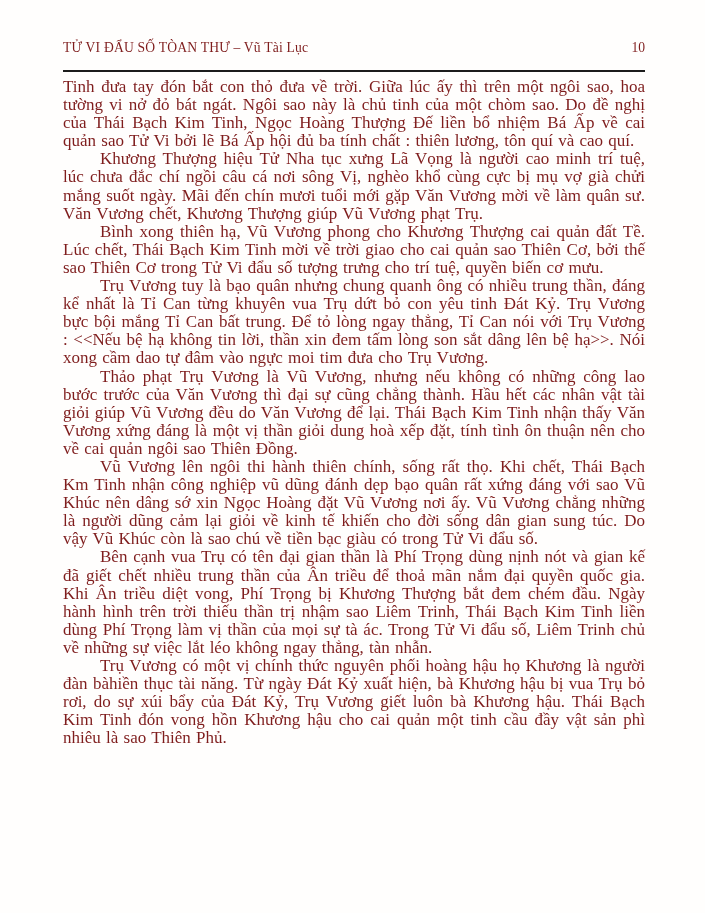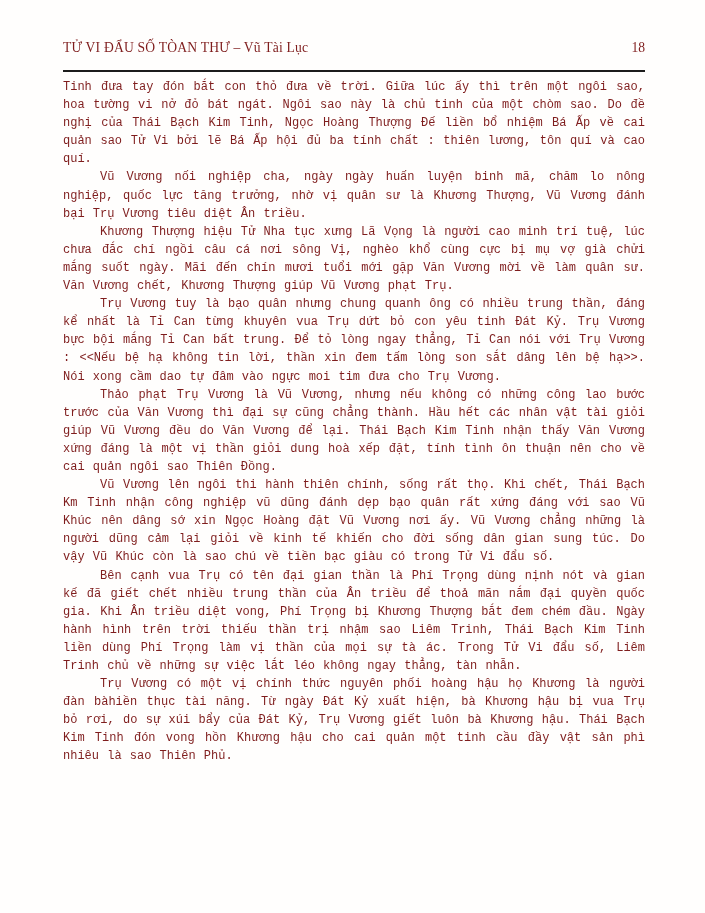--- a/index.html
+++ b/index.html
@@ -29,43 +29,42 @@
     letter-spacing: 0.2px;
   }
   .header-rule {
     height: 0;
     border-top: 2px solid #1c1c1c;
     margin-top: 14px;
     margin-bottom: 6px;
   }
   .body-text p {
     margin: 0;
-    font-size: 12px;
+    font-size: 17px;
     line-height: 18.1px;
     text-align: justify;
     text-indent: 37px;
     word-spacing: 1px;
-    font-family: Liberation Mono, monospace;
   }
   .body-text p.no-indent {
     text-indent: 0;
   }
 </style>
 </head>
 <body>
 
 <div class="page">
   <div class="page-header">
     <span class="title">TỬ VI ĐẨU SỐ TÒAN THƯ – Vũ Tài Lục</span>
-    <span class="pagenum">18</span>
+    <span class="pagenum">10</span>
   </div>
   <div class="header-rule"></div>
   <div class="body-text">
     <p class="no-indent">Tinh đưa tay đón bắt con thỏ đưa về trời. Giữa lúc ấy thì trên một ngôi sao, hoa tường vi nở đỏ bát ngát. Ngôi sao này là chủ tinh của một chòm sao. Do đề nghị của Thái Bạch Kim Tinh, Ngọc Hoàng Thượng Đế liền bổ nhiệm Bá Ấp về cai quản sao Tử Vi bởi lẽ Bá Ấp hội đủ ba tính chất : thiên lương, tôn quí và cao quí.</p>
-    <p>Vũ Vương nối nghiệp cha, ngày ngày huấn luyện binh mã, chăm lo nông nghiệp, quốc lực tăng trưởng, nhờ vị quân sư là Khương Thượng, Vũ Vương đánh bại Trụ Vương tiêu diệt Ân triều.</p>
     <p>Khương Thượng hiệu Tử Nha tục xưng Lã Vọng là người cao minh trí tuệ, lúc chưa đắc chí ngồi câu cá nơi sông Vị, nghèo khổ cùng cực bị mụ vợ già chửi mắng suốt ngày. Mãi đến chín mươi tuổi mới gặp Văn Vương mời về làm quân sư. Văn Vương chết, Khương Thượng giúp Vũ Vương phạt Trụ.</p>
+    <p>Bình xong thiên hạ, Vũ Vương phong cho Khương Thượng cai quản đất Tề. Lúc chết, Thái Bạch Kim Tinh mời về trời giao cho cai quản sao Thiên Cơ, bởi thế sao Thiên Cơ trong Tử Vi đẩu số tượng trưng cho trí tuệ, quyền biến cơ mưu.</p>
     <p>Trụ Vương tuy là bạo quân nhưng chung quanh ông có nhiều trung thần, đáng kể nhất là Tỉ Can từng khuyên vua Trụ dứt bỏ con yêu tinh Đát Kỷ. Trụ Vương bực bội mắng Tỉ Can bất trung. Để tỏ lòng ngay thẳng, Tỉ Can nói với Trụ Vương : &lt;&lt;Nếu bệ hạ không tin lời, thần xin đem tấm lòng son sắt dâng lên bệ hạ&gt;&gt;. Nói xong cầm dao tự đâm vào ngực moi tim đưa cho Trụ Vương.</p>
     <p>Thảo phạt Trụ Vương là Vũ Vương, nhưng nếu không có những công lao bước trước của Văn Vương thì đại sự cũng chẳng thành. Hầu hết các nhân vật tài giỏi giúp Vũ Vương đều do Văn Vương để lại. Thái Bạch Kim Tinh nhận thấy Văn Vương xứng đáng là một vị thần giỏi dung hoà xếp đặt, tính tình ôn thuận nên cho về cai quản ngôi sao Thiên Đồng.</p>
     <p>Vũ Vương lên ngôi thi hành thiên chính, sống rất thọ. Khi chết, Thái Bạch Km Tinh nhận công nghiệp vũ dũng đánh dẹp bạo quân rất xứng đáng với sao Vũ Khúc nên dâng sớ xin Ngọc Hoàng đặt Vũ Vương nơi ấy. Vũ Vương chẳng những là người dũng cảm lại giỏi về kinh tế khiến cho đời sống dân gian sung túc. Do vậy Vũ Khúc còn là sao chú về tiền bạc giàu có trong Tử Vi đẩu số.</p>
     <p>Bên cạnh vua Trụ có tên đại gian thần là Phí Trọng dùng nịnh nót và gian kế đã giết chết nhiều trung thần của Ân triều để thoả mãn nắm đại quyền quốc gia. Khi Ân triều diệt vong, Phí Trọng bị Khương Thượng bắt đem chém đầu. Ngày hành hình trên trời thiếu thần trị nhậm sao Liêm Trinh, Thái Bạch Kim Tinh liền dùng Phí Trọng làm vị thần của mọi sự tà ác. Trong Tử Vi đẩu số, Liêm Trinh chủ về những sự việc lắt léo không ngay thẳng, tàn nhẫn.</p>
     <p>Trụ Vương có một vị chính thức nguyên phối hoàng hậu họ Khương là người đàn bàhiền thục tài năng. Từ ngày Đát Kỷ xuất hiện, bà Khương hậu bị vua Trụ bỏ rơi, do sự xúi bẩy của Đát Kỷ, Trụ Vương giết luôn bà Khương hậu. Thái Bạch Kim Tinh đón vong hồn Khương hậu cho cai quản một tinh cầu đầy vật sản phì nhiêu là sao Thiên Phủ.</p>
   </div>
 </div>
 
 </body></html>

